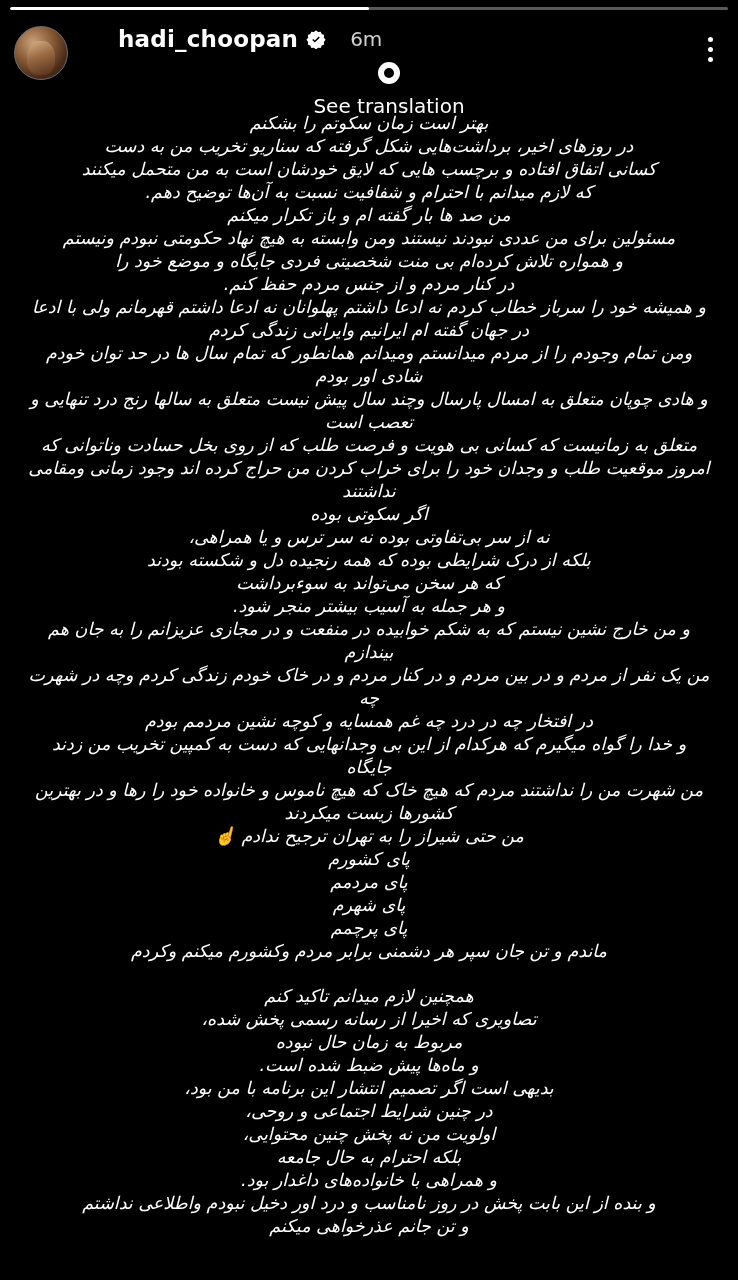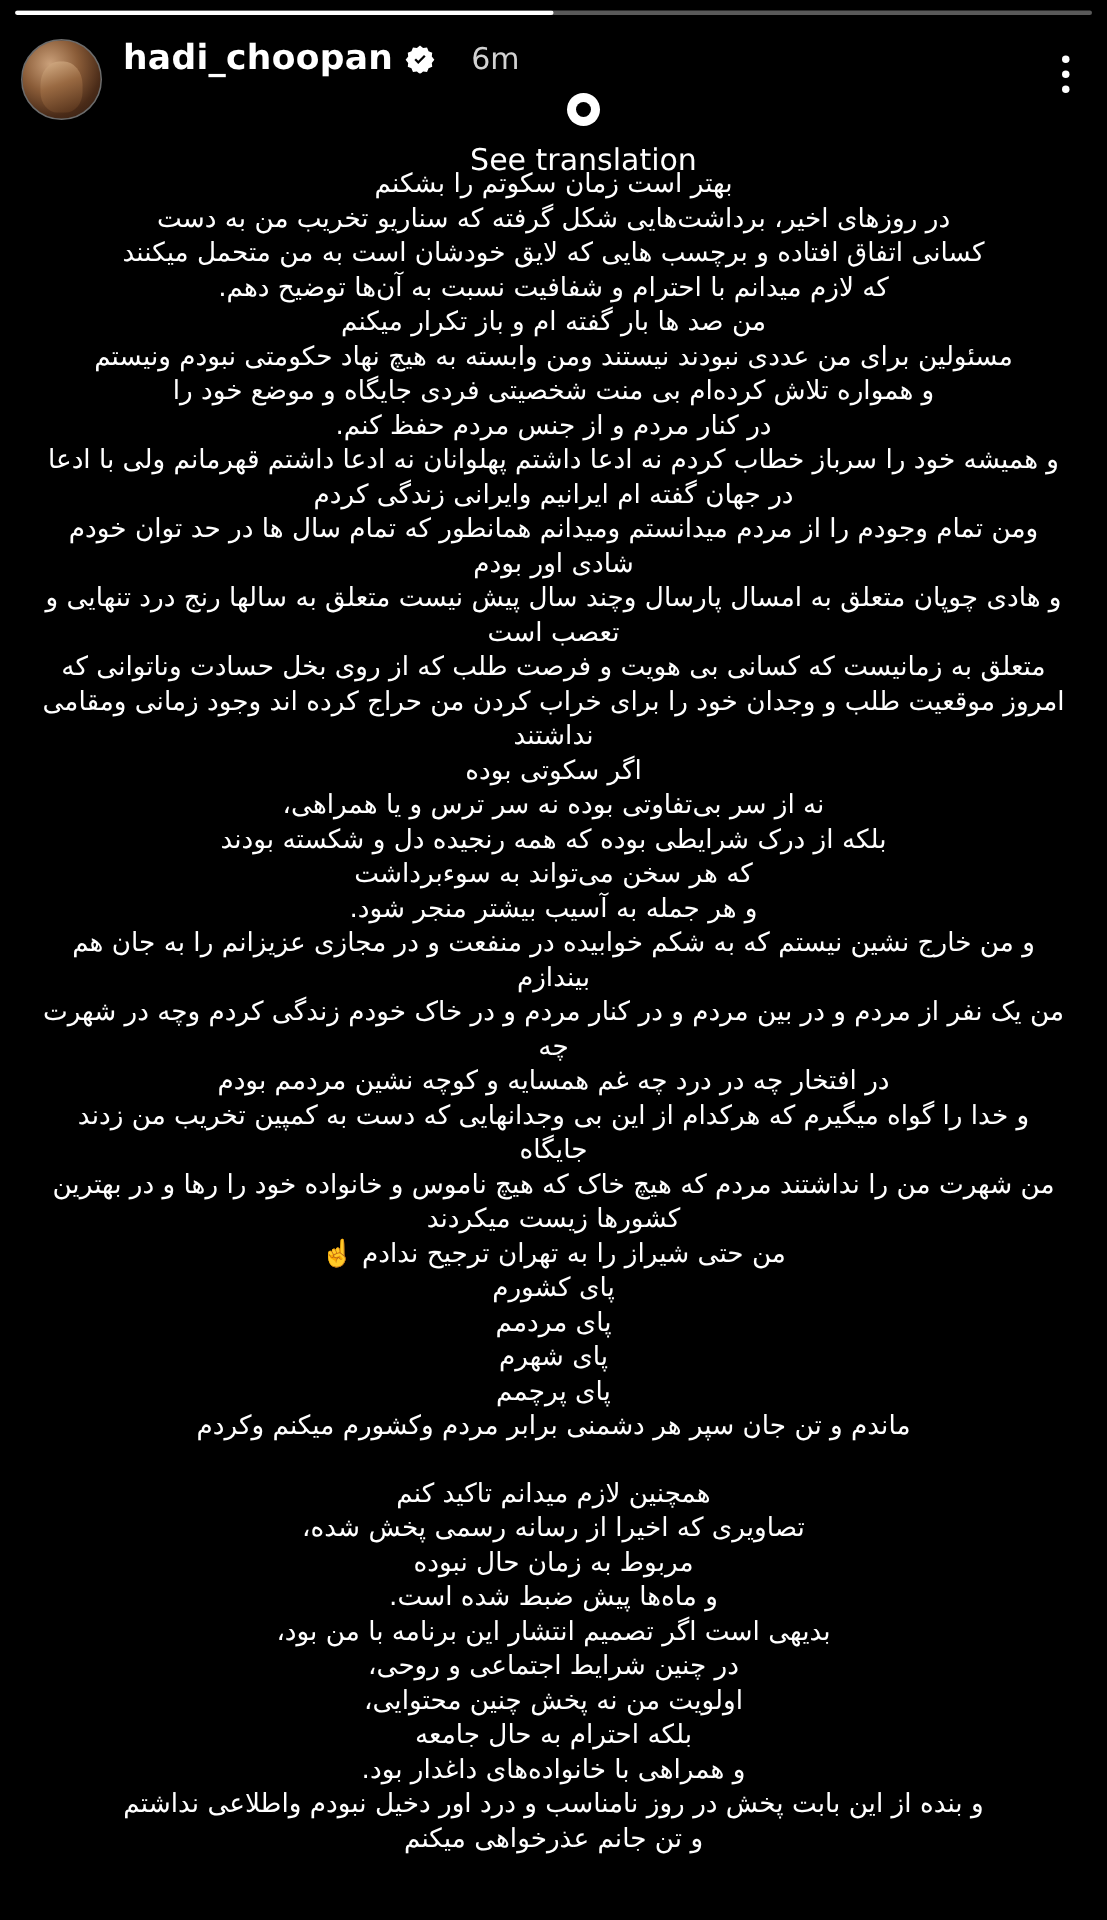--- a/index.html
+++ b/index.html
@@ -37,20 +37,21 @@
   .story-header {
     position: absolute;
     top: 22px;
     left: 0;
     right: 0;
     height: 76px;
     display: flex;
     align-items: flex-start;
     padding: 0 14px;
     box-sizing: border-box;
+    gap: 36px;
   }
   .avatar {
     width: 54px;
     height: 54px;
     border-radius: 50%;
     margin-top: 4px;
     flex: 0 0 auto;
     background:
       radial-gradient(circle at 35% 30%, #caa07a 0%, #8a5c38 38%, #4a2b18 70%, #2a1810 100%),
       #3a2418;
@@ -150,20 +151,21 @@
   .story-body {
     position: absolute;
     top: 112px;
     left: 0;
     right: 0;
     bottom: 0;
     padding: 0 28px;
     box-sizing: border-box;
     direction: rtl;
     text-align: center;
+    font-style: italic;
   }
   .para {
     margin: 0;
     font-size: 17.5px;
     line-height: 23px;
     color: #ffffff;
     font-family: "DejaVu Sans", "Liberation Sans", sans-serif;
     white-space: pre-line;
   }
   .para.block-gap {

